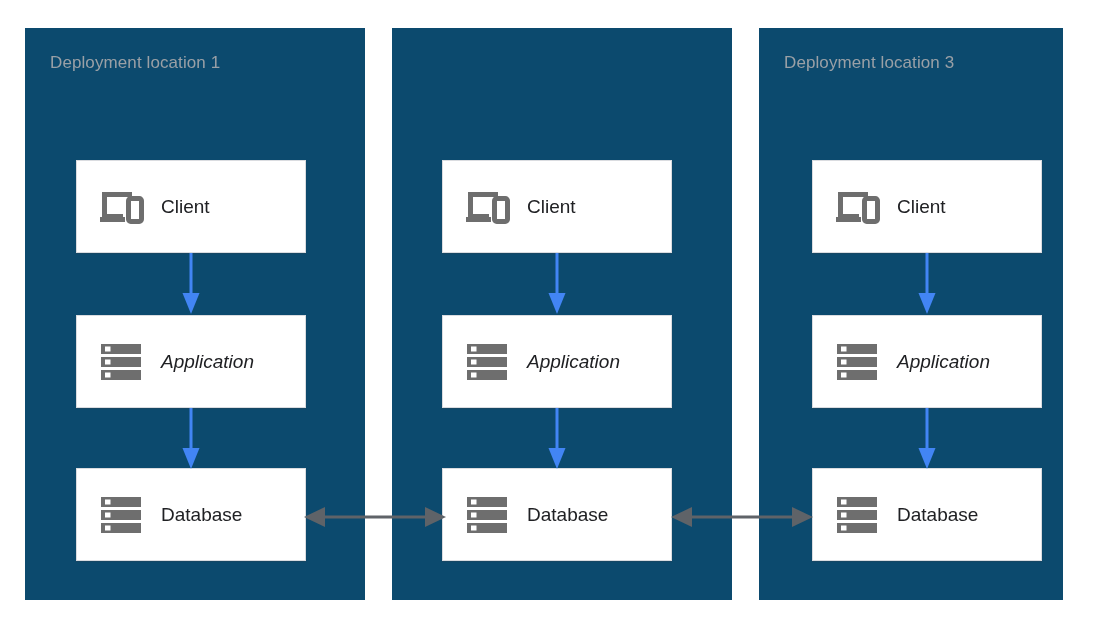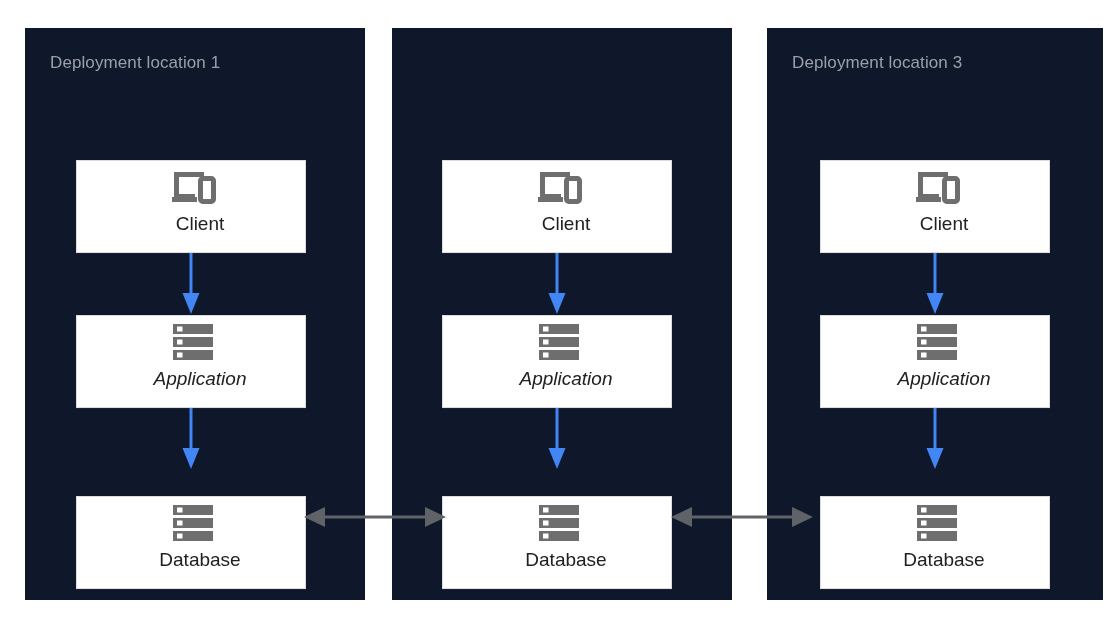--- a/index.html
+++ b/index.html
@@ -21,25 +21,25 @@
     top: 0;
     width: 1120px;
     height: 636px;
   }
 
   
   .panel {
     position: absolute;
     top: 28px;
     height: 572px;
-    background: #0f172a;
+    background: #0c4a6e;
   }
   .panel-1 { left: 25px;  width: 340px; }
   .panel-2 { left: 392px; width: 340px; }
-  .panel-3 { left: 759px; width: 336px; margin-left: 8px; }
+  .panel-3 { left: 759px; width: 304px; }
 
   .panel-title {
     position: absolute;
     left: 25px;
     top: 24px;
     font-size: 17px;
     line-height: 22px;
     color: #9aa0a6;
     white-space: nowrap;
     letter-spacing: 0.1px;
@@ -49,42 +49,41 @@
   .node {
     position: absolute;
     width: 230px;
     height: 93px;
     background: #ffffff;
     border: 1px solid #dadce0;
     box-sizing: border-box;
     box-shadow: 0 1px 1px rgba(60,64,67,0.22);
     display: flex;
     align-items: center;
-    padding-left: 4px;
-    flex-direction: column;
+    padding-left: 18px;
   }
   .node .icon-wrap {
     width: 52px;
     height: 44px;
     flex: 0 0 52px;
     display: flex;
     align-items: center;
     justify-content: center;
   }
   .node .node-label {
     margin-left: 14px;
     font-size: 19px;
     color: #202124;
     white-space: nowrap;
   }
 
   
   .row-client { top: 132px; }
   .row-app    { top: 287px; font-style: italic; }
-  .row-db     { top: 468px; }
+  .row-db     { top: 440px; }
 
   .node-1 { left: 51px; }
   .node-2 { left: 50px; }
   .node-3 { left: 53px; }
 
   
   svg { display: block; }
 
   
   .vconn {

